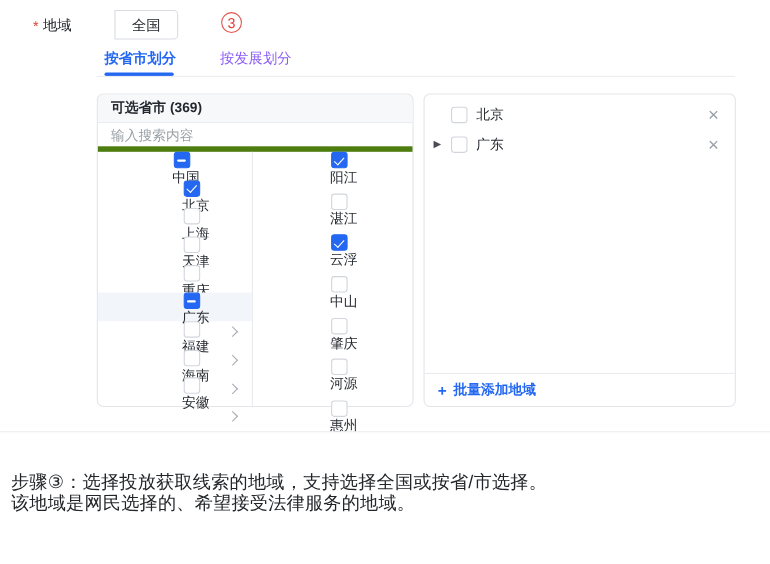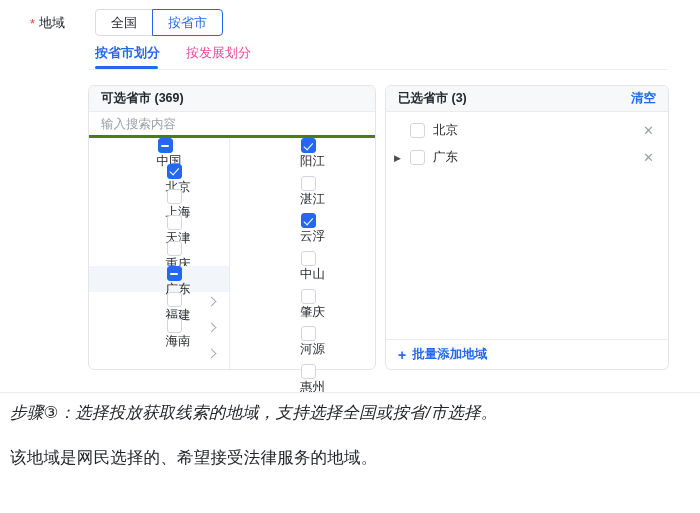--- a/index.html
+++ b/index.html
@@ -6,51 +6,51 @@
   body{
     width:700px;height:513px;position:relative;background:#ffffff;
     font-family:"Liberation Sans","DejaVu Sans",sans-serif;
     color:#23262b;overflow:hidden;
   }
   
   .field-row{position:absolute;left:30px;top:14px;font-size:13px;display:flex;align-items:center;}
   .req{color:#e2453e;margin-right:4px;font-size:13px;}
   .field-label{color:#16191f;}
   
-  .seg{position:absolute;left:95px;top:9px;display:flex;}
+  .seg{position:absolute;left:105px;top:9px;display:flex;}
   .seg-btn{
     height:27px;box-sizing:border-box;display:flex;align-items:center;justify-content:center;
     padding:0 15px;font-size:13px;background:#fff;border:1px solid #d9dce1;color:#23262b;cursor:pointer;
   }
   .seg-btn:first-child{border-radius:4px 0 0 4px;}
   .seg-btn:last-child{border-radius:0 4px 4px 0;margin-left:-1px;}
   .seg-btn.active{border-color:#2468F2;color:#2468F2;z-index:2;}
   
   .step-badge{
     position:absolute;left:201px;top:11px;width:19px;height:19px;border-radius:50%;
     border:1.5px solid #e25550;color:#e0413c;font-size:13px;display:flex;align-items:center;justify-content:center;
     box-sizing:border-box;
   }
   
-  .tabs{position:absolute;left:95px;top:44px;display:flex;gap:26px;font-size:13px;}
-  .tab{color:#ec4899;padding-bottom:9px;cursor:pointer;}
+  .tabs{position:absolute;left:95px;top:44px;display:flex;gap:40px;font-size:13px;}
+  .tab{color:#8b5cf6;padding-bottom:9px;cursor:pointer;}
   .tab.active{color:#2468F2;font-weight:bold;}
   .tab-underline{position:absolute;left:95px;top:66px;width:63px;height:3px;border-radius:2px;background:#2468F2;}
   .tabs-border{position:absolute;left:88px;top:69px;width:580px;height:1px;background:#ebedf0;}
   
   .panel{position:absolute;top:85px;border:1px solid #e3e5e9;border-radius:6px;background:#fff;box-sizing:border-box;}
   .panel-left{left:88px;width:288px;height:285px;}
   .panel-right{left:385px;width:284px;height:285px;}
   .panel-header{
     height:26px;background:#f7f8fa;border-bottom:1px solid #e9ebef;border-radius:6px 6px 0 0;
     display:flex;align-items:center;justify-content:space-between;padding:0 12px;
     font-size:12.5px;font-weight:bold;color:#23272e;box-sizing:border-box;
   }
   .clear-link{color:#2468F2;font-weight:bold;font-size:12.5px;cursor:pointer;}
-  .search-row{height:26px;border-bottom:3px solid #4d7c0f;display:flex;box-sizing:border-box;}
+  .search-row{height:26px;border-bottom:5px solid #4d7c0f;display:flex;box-sizing:border-box;}
   .search-row input{
     border:none;outline:none;width:100%;font-size:12.5px;padding:0 12px;color:#23262b;background:transparent;
     font-family:"Liberation Sans","DejaVu Sans",sans-serif;
   }
   .search-row input::placeholder{color:#9aa0a6;}
   .cols{display:flex;height:231px;}
   .col{display:flex;flex-direction:column;box-sizing:border-box;}
   .col1{width:141px;border-right:1px solid #e9ebef;}
   .col2{flex:1;gap:12px;}
   .row{height:25.66px;display:flex;align-items:center;padding-left:12px;box-sizing:border-box;font-size:12.5px;color:#262a30;flex-direction:column;}
@@ -74,34 +74,33 @@
   .tri{width:16px;font-size:9px;color:#4a4e54;flex:none;text-align:left;cursor:pointer;}
   .remove{margin-left:auto;color:#9aa0a8;font-size:13px;cursor:pointer;padding:0 2px;}
   .panel-footer{
     position:absolute;left:0;right:0;bottom:0;height:29px;border-top:1px solid #e9ebef;
     display:flex;align-items:center;padding-left:12px;color:#2468F2;font-size:12.5px;font-weight:bold;cursor:pointer;
   }
   .plus{margin-right:6px;font-size:14px;font-weight:bold;}
   
   .page-divider{position:absolute;left:0;top:392px;width:700px;height:1px;background:#ededed;}
   .caption{position:absolute;left:10px;font-size:16.5px;color:#222529;font-weight:500;letter-spacing:0.2px;}
-  .cap1{top:402px;font-style:italic;}
+  .cap1{top:428px;}
   .cap2{top:447px;}
 </style>
 </head>
 <body>
 
 <div class="field-row">
   <span class="req">*</span>
   <span class="field-label">地域</span>
 </div>
 
 <div class="seg">
   <div class="seg-btn">全国</div>
-  <div class="seg-btn active">按省市</div>
 </div>
 
 <div class="step-badge">3</div>
 
 <div class="tabs">
   <div class="tab active">按省市划分</div>
   <div class="tab">按发展划分</div>
 </div>
 <div class="tab-underline"></div>
 <div class="tabs-border"></div>
@@ -143,20 +142,25 @@
       <div class="row indent">
         <span class="cb"></span>
         <span class="lbl">福建</span>
         <span class="chev"></span>
       </div>
       <div class="row indent">
         <span class="cb"></span>
         <span class="lbl">海南</span>
         <span class="chev"></span>
       </div>
+      <div class="row indent">
+        <span class="cb"></span>
+        <span class="lbl">安徽</span>
+        <span class="chev"></span>
+      </div>
     </div>
     <div class="col col2">
       <div class="row">
         <span class="cb cb-checked"></span>
         <span class="lbl">阳江</span>
       </div>
       <div class="row">
         <span class="cb"></span>
         <span class="lbl">湛江</span>
       </div>
@@ -178,24 +182,20 @@
       </div>
       <div class="row">
         <span class="cb"></span>
         <span class="lbl">惠州</span>
       </div>
     </div>
   </div>
 </div>
 
 <div class="panel panel-right">
-  <div class="panel-header">
-    <span>已选省市 (3)</span>
-    <span class="clear-link">清空</span>
-  </div>
   <div class="sel-body">
     <div class="srow">
       <span class="tri"></span>
       <span class="cb"></span>
       <span class="lbl">北京</span>
       <span class="remove">✕</span>
     </div>
     <div class="srow">
       <span class="tri">▶</span>
       <span class="cb"></span>

